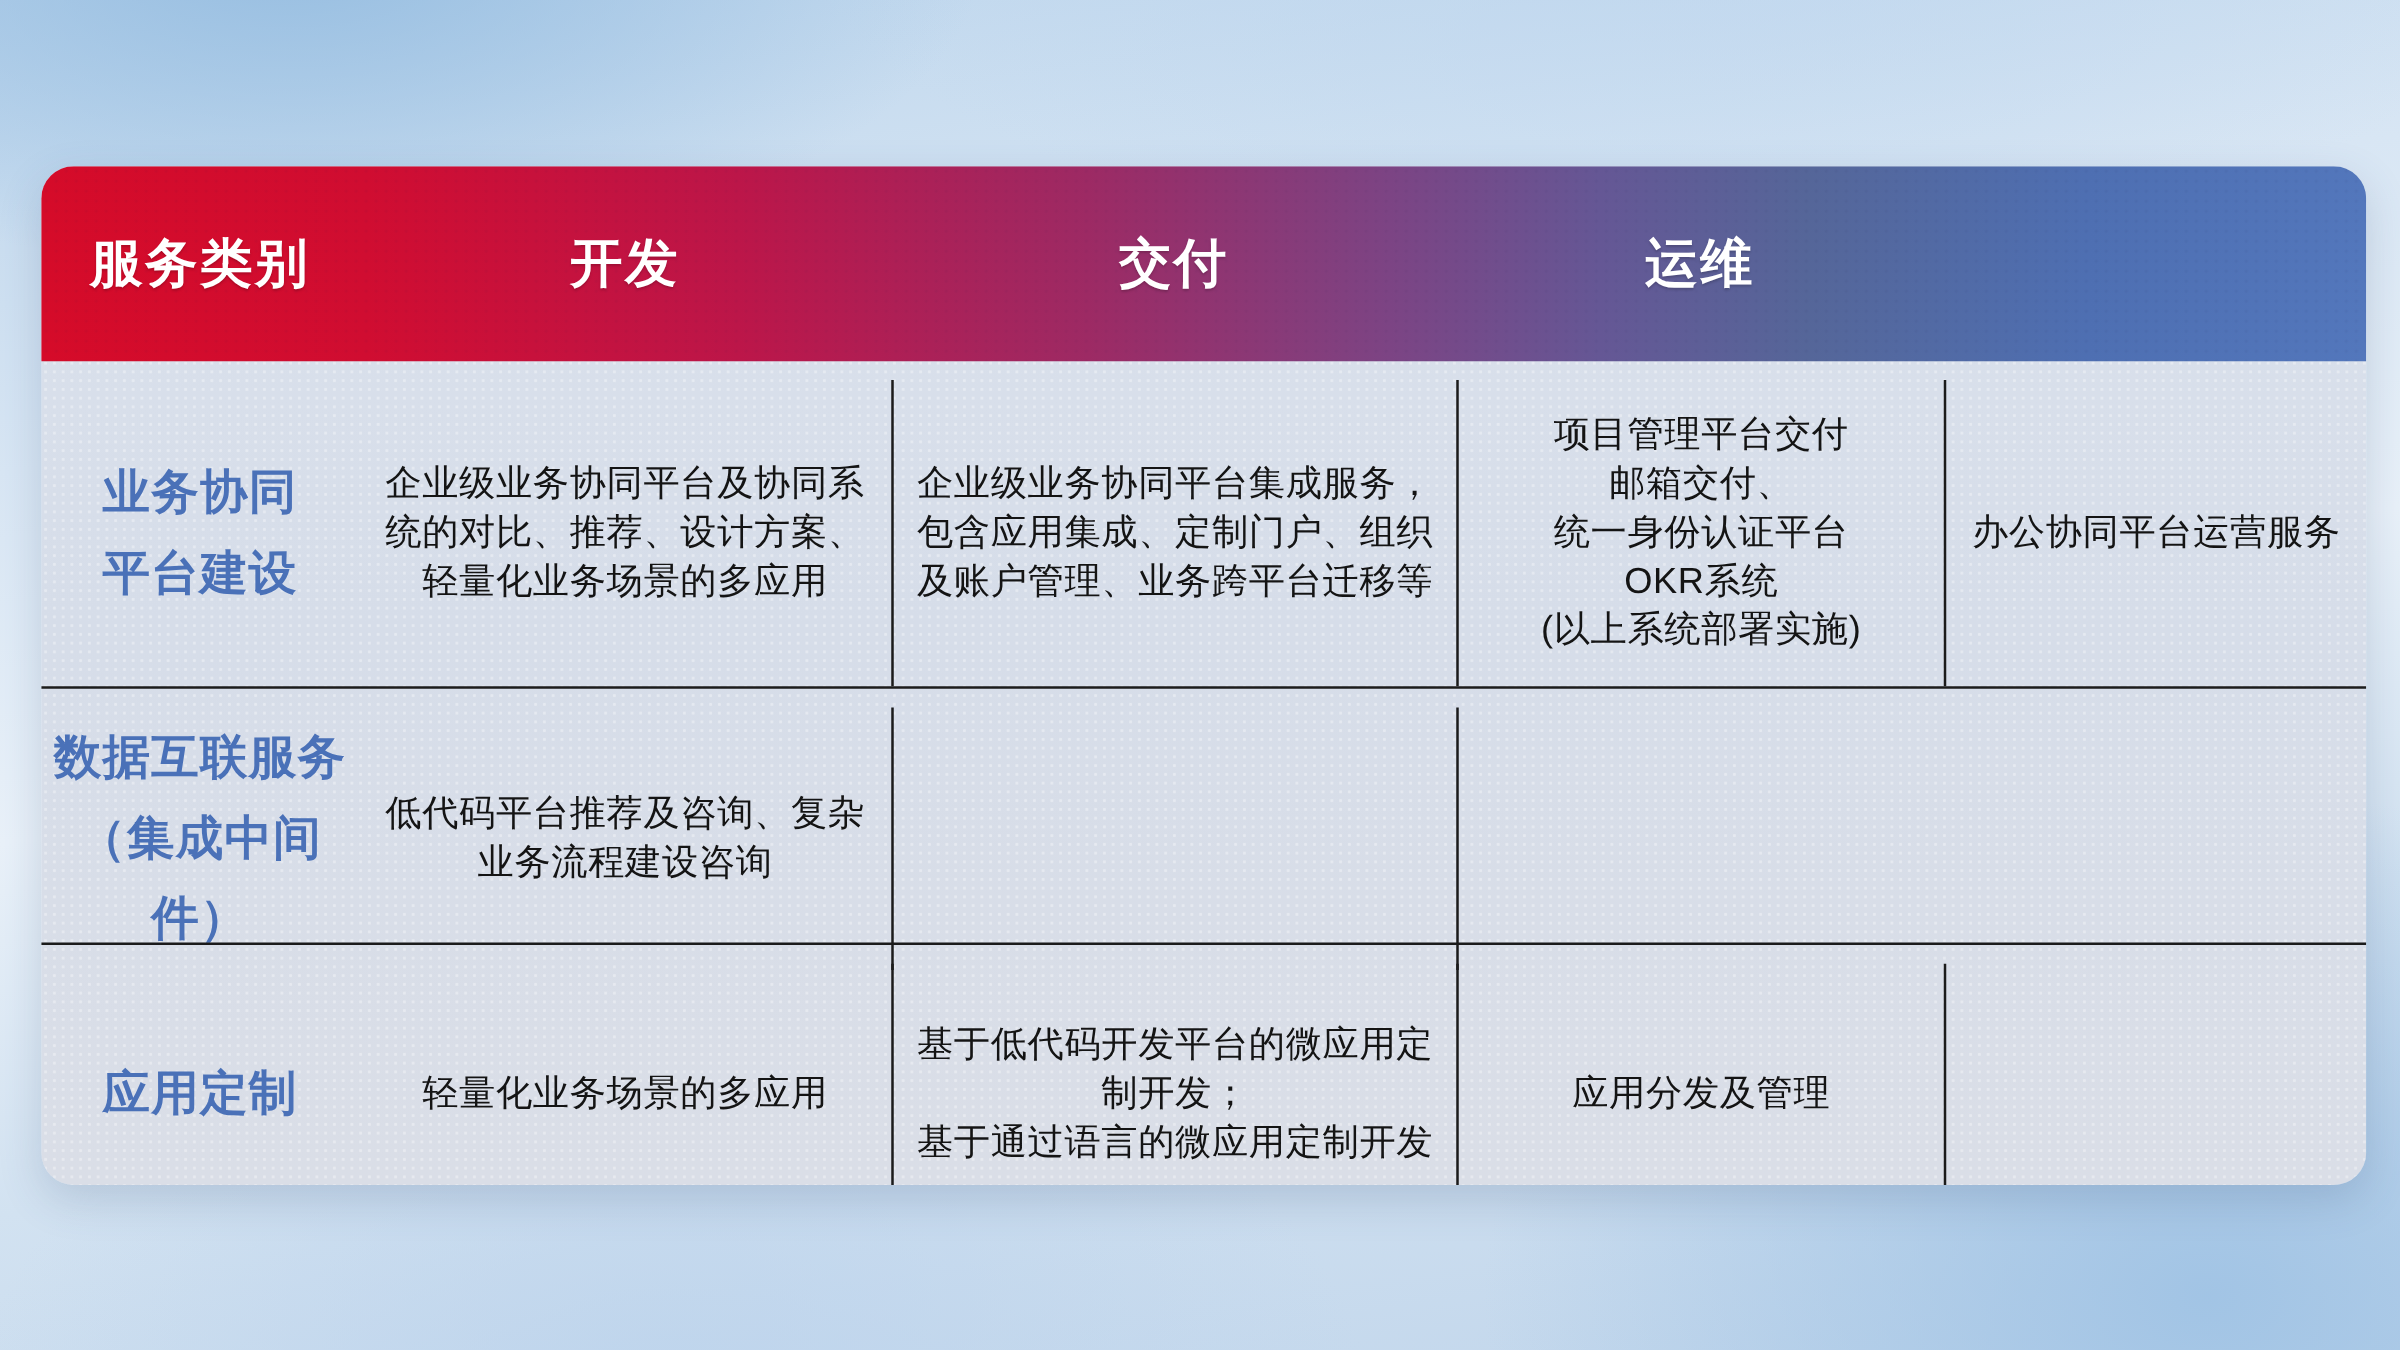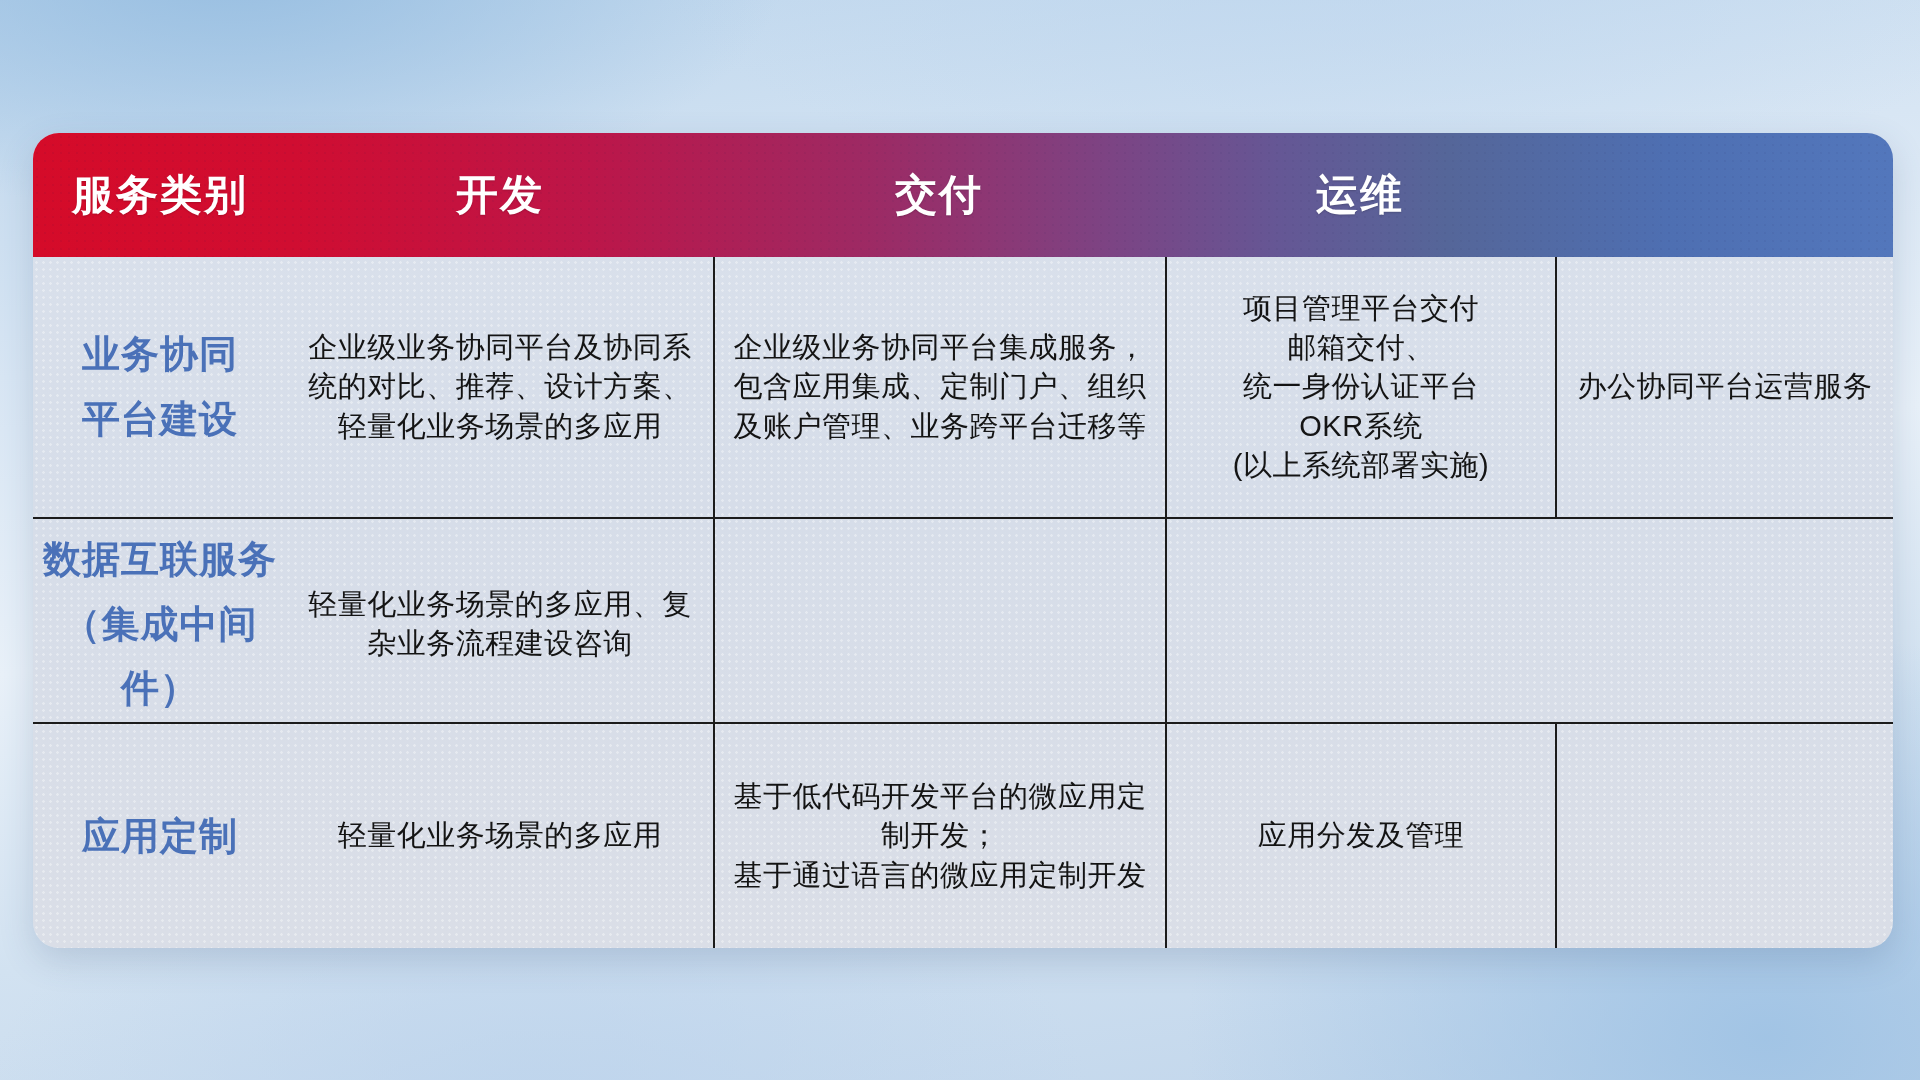--- a/index.html
+++ b/index.html
@@ -29,21 +29,21 @@
       radial-gradient(circle, rgba(255,255,255,0.35) 1px, rgba(255,255,255,0) 1.6px),
       linear-gradient(180deg, #dae1ec 0%, #d6dde9 45%, #dadee7 100%);
     background-size: 7px 7px, 100% 100%;
     box-shadow: 0 12px 34px rgba(60, 84, 124, 0.20);
   }
   .grid {
     display: grid;
     grid-template-columns: 254px 426px 452px 390px 338px;
   }
   .header {
-    height: 124px;
+    height: 156px;
     background:
       radial-gradient(circle, rgba(20,20,70,0.05) 1px, rgba(20,20,70,0) 1.6px),
       linear-gradient(90deg, #d50b29 0%, #d00d31 14%, #bc1649 30%, #9d2a64 45%,
                       #7c4484 58%, #655795 67%, #556699 76%, #4e6fb2 88%, #5377bc 100%);
     background-size: 8px 8px, 100% 100%;
   }
   .hcell {
     display: flex; align-items: center; justify-content: center;
     color: #ffffff;
     font-size: 42px; font-weight: 700;
@@ -58,20 +58,21 @@
   .cell {
     display: flex; align-items: center; justify-content: center;
     text-align: center;
     white-space: pre-line;
     color: #141414;
     font-size: 29px;
     line-height: 1.35;
     letter-spacing: 0.5px;
     padding: 8px 16px;
     box-sizing: border-box;
+    margin-top: 15px;
   }
   
   .cell:nth-child(3), .cell:nth-child(4), .cell:nth-child(5) {
     border-left: 2px solid #1b1b1b;
   }
   .cat {
     color: #4a71b8;
     font-size: 38px;
     font-weight: 700;
     line-height: 1.7;
@@ -101,21 +102,21 @@
 邮箱交付、
 统一身份认证平台
 OKR系统
 (以上系统部署实施)</div>
       <div class="cell">办公协同平台运营服务</div>
     </div>
 
     <div class="grid row row-2">
       <div class="cell cat">数据互联服务
 （集成中间件）</div>
-      <div class="cell">轻量化业务场景的多应用、复杂业务流程建设咨询</div>
+      <div class="cell">低代码平台推荐及咨询、复杂业务流程建设咨询</div>
       <div class="cell"></div>
       <div class="cell"></div>
     </div>
 
     <div class="grid row row-3">
       <div class="cell cat">应用定制</div>
       <div class="cell">轻量化业务场景的多应用</div>
       <div class="cell">基于低代码开发平台的微应用定制开发；
 基于通过语言的微应用定制开发</div>
       <div class="cell">应用分发及管理</div>

